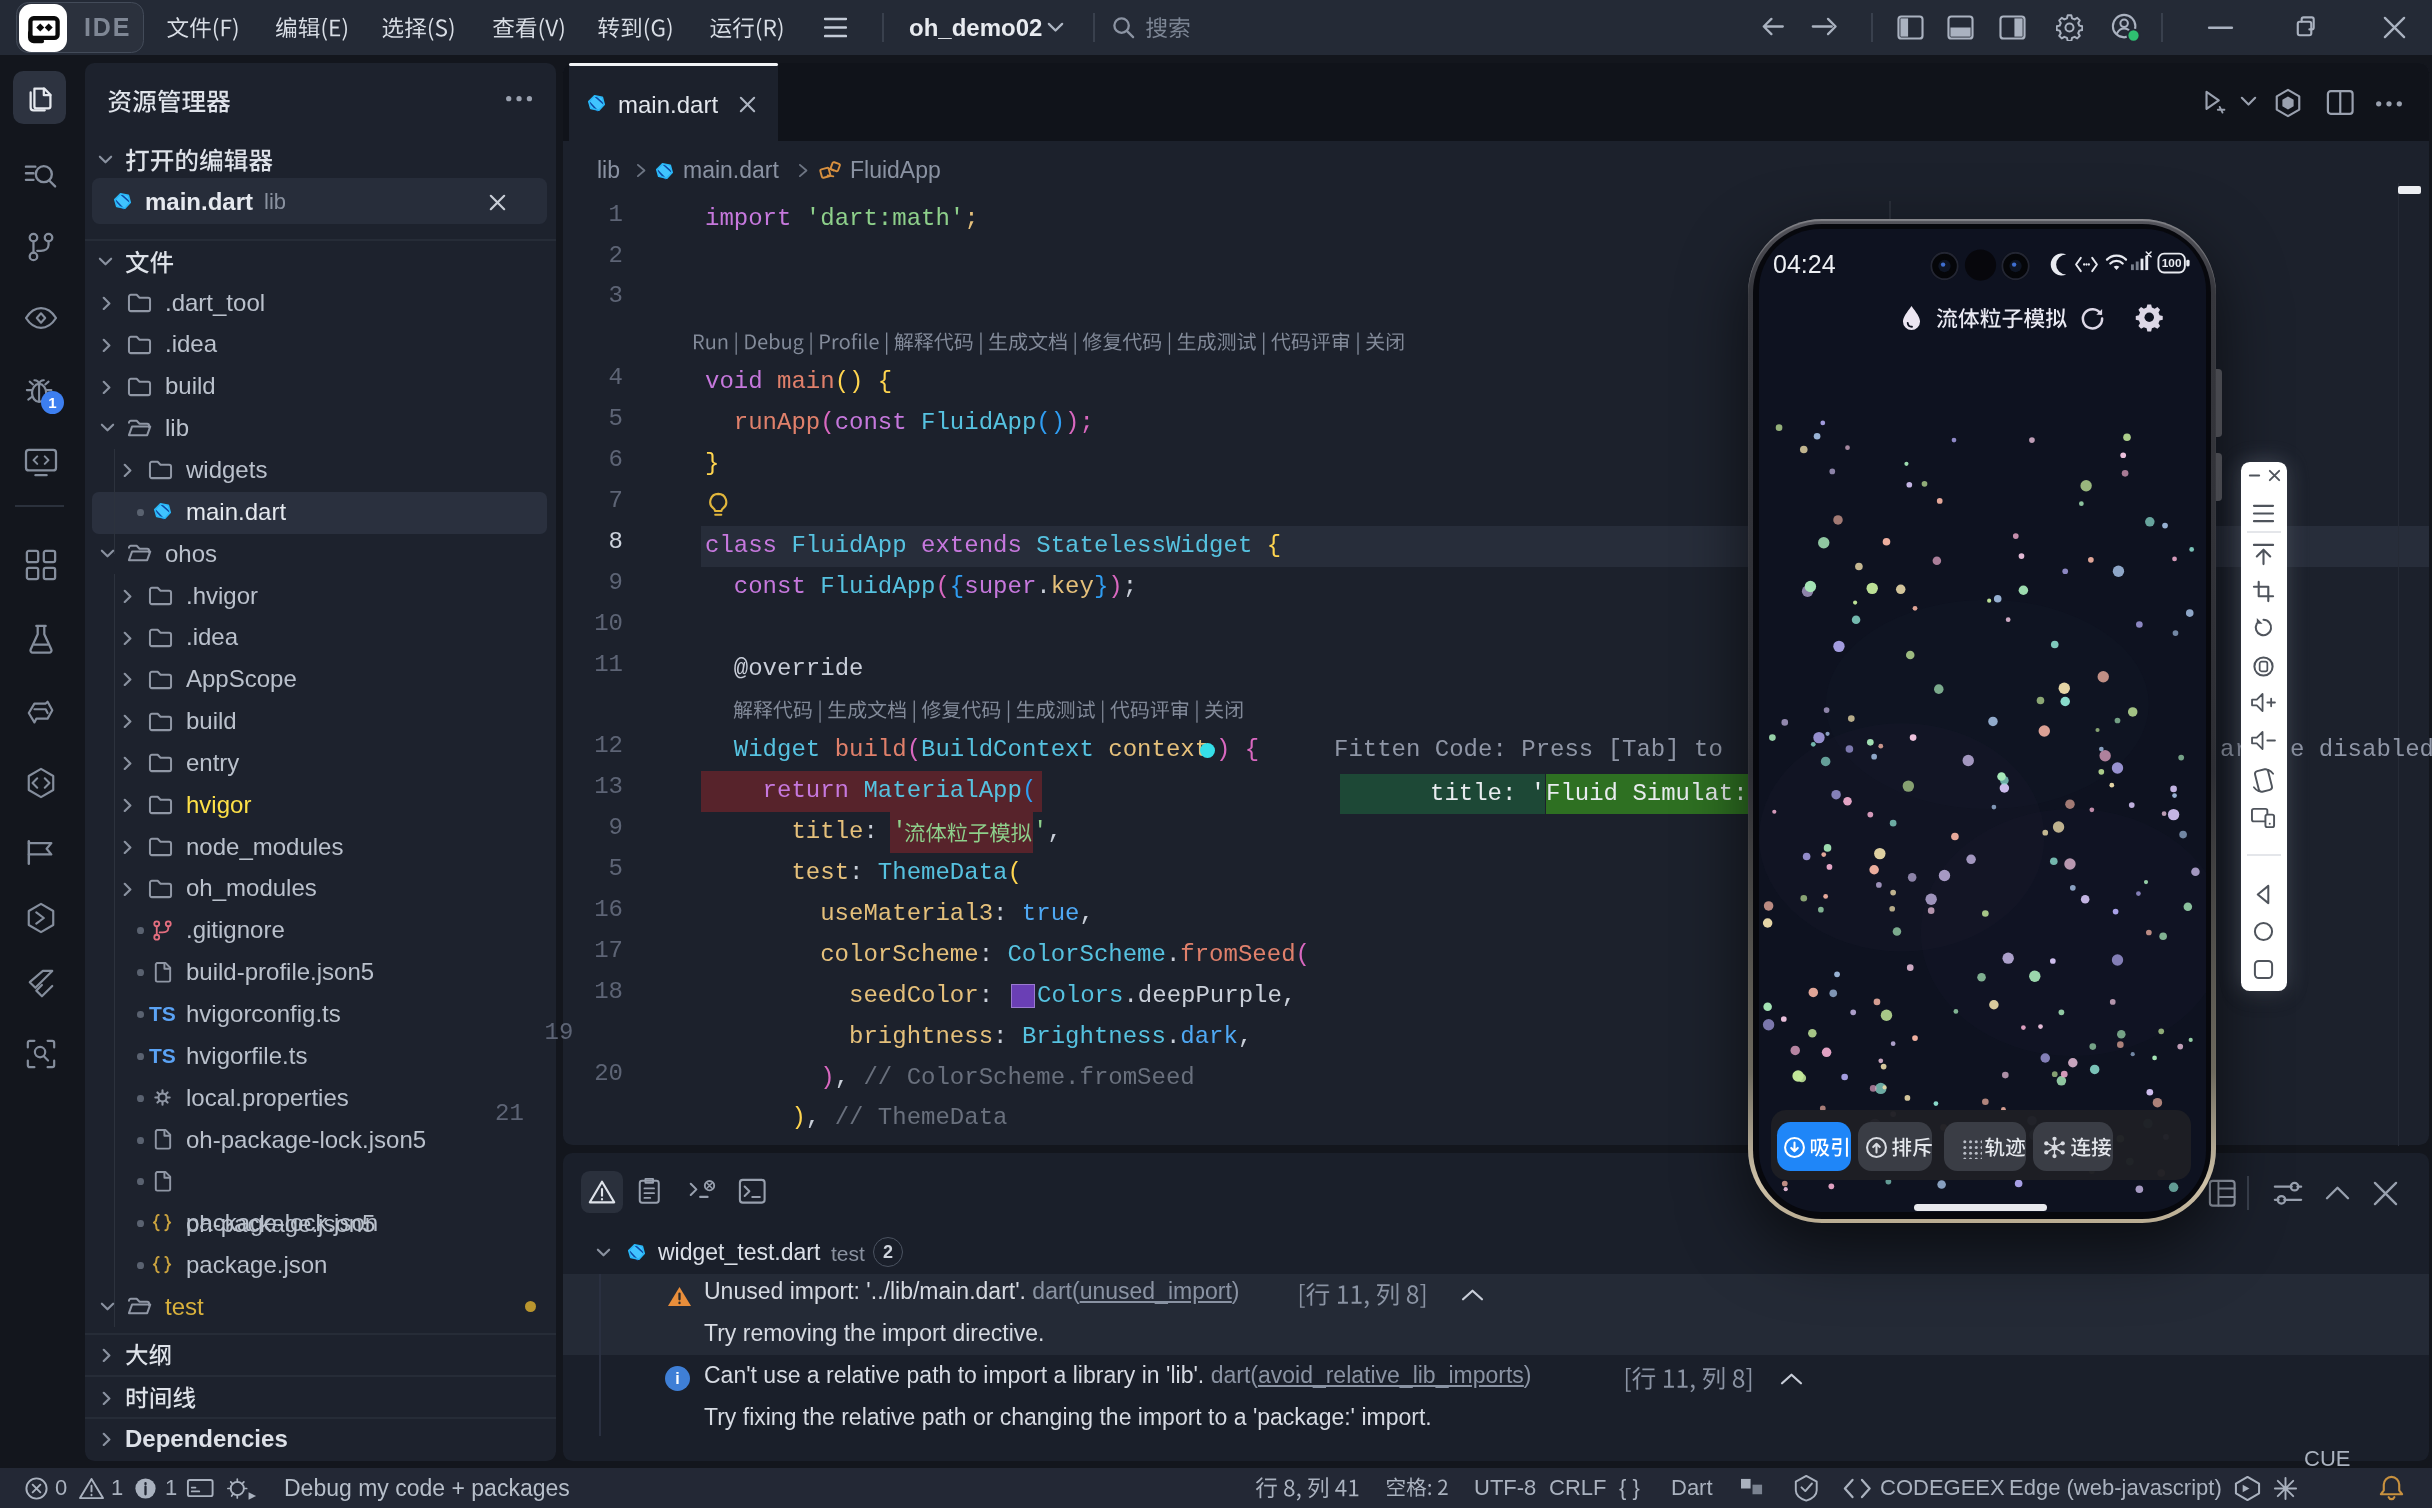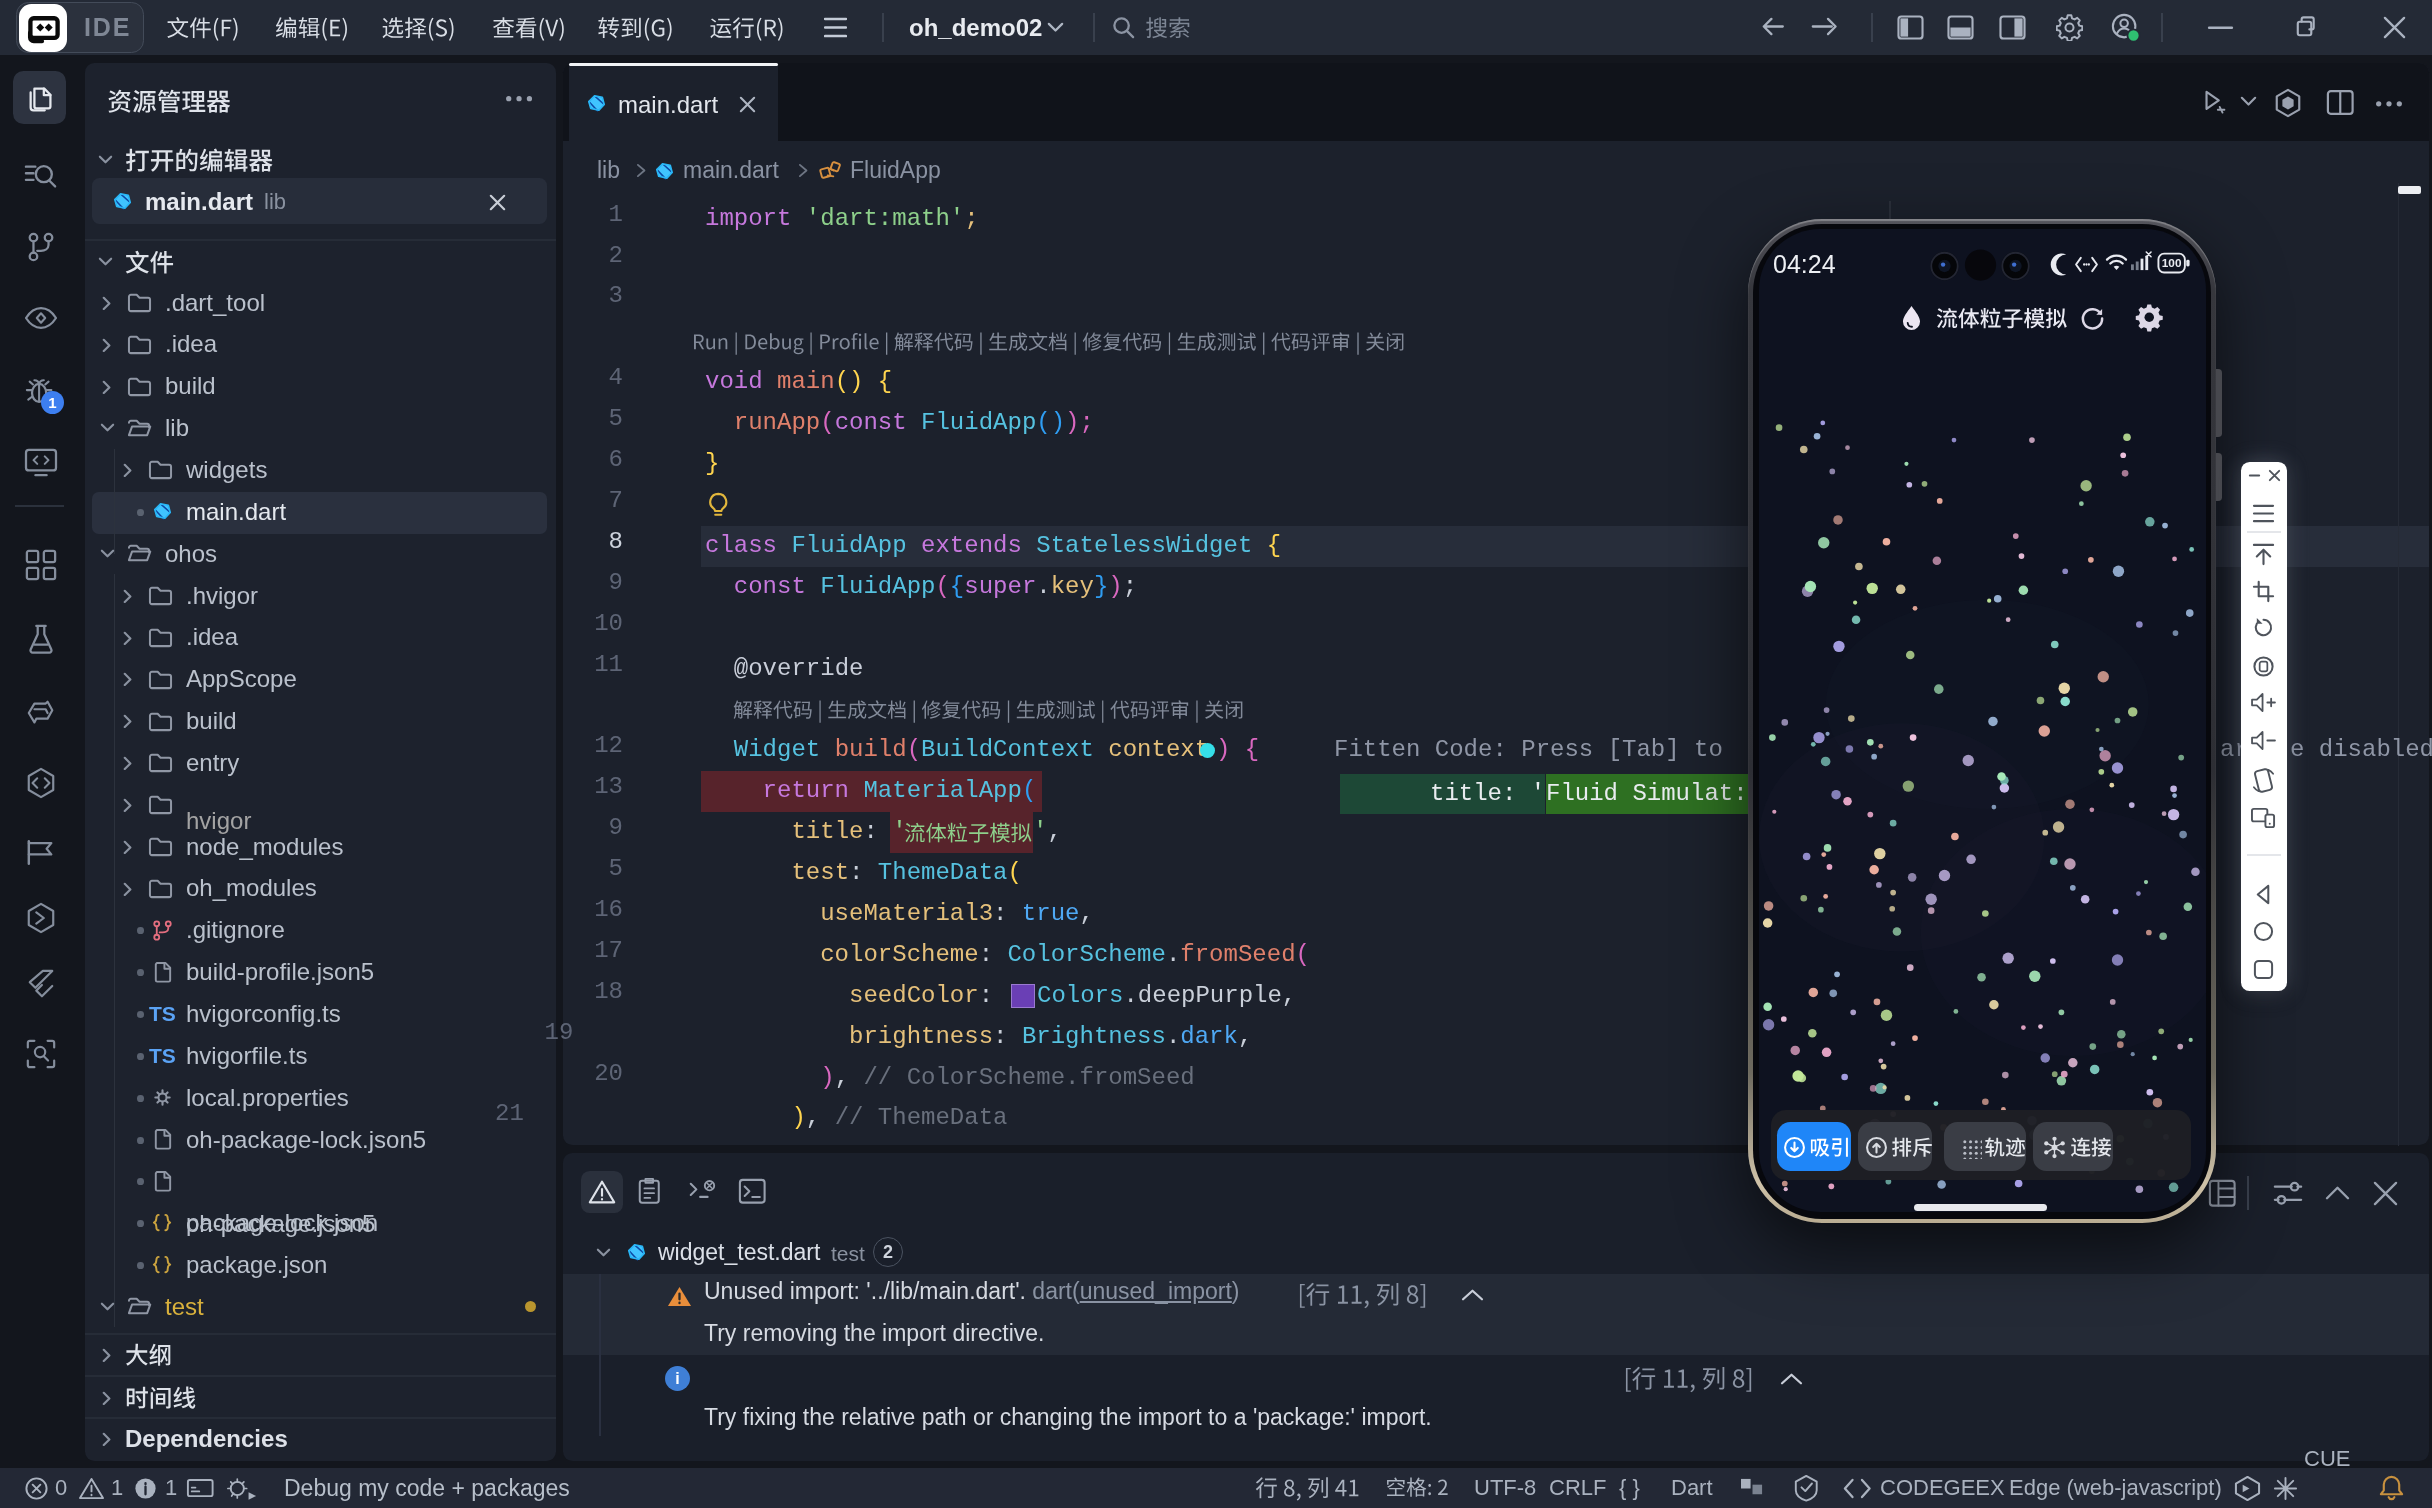--- a/index.html
+++ b/index.html
@@ -277,21 +277,21 @@
 <svg style="position:absolute;left:148px;top:751px;" width="25" height="23" viewBox="0 0 26 24" fill="none" stroke-linecap="round" stroke-linejoin="round">
       <path d="M2 6a2 2 0 012-2h6l3 3h9a2 2 0 012 2v10a2 2 0 01-2 2H4a2 2 0 01-2-2z" stroke="#9097a5" stroke-width="2.1" fill="none"></path>
     </svg>
 <div style="position:absolute;left:186px;top:745px;font:400 24px 'Liberation Sans',monospace;color:#bac1cc;white-space:pre;line-height:36px;">entry</div>
 <svg style="position:absolute;left:120px;top:797px;" width="17" height="15" viewBox="0 0 18 16" fill="none" stroke-linecap="round" stroke-linejoin="round">
       <path d="M5 3l6 6-6 6" stroke="#8a92a0" stroke-width="2.3"></path>
     </svg>
 <svg style="position:absolute;left:148px;top:793px;" width="25" height="23" viewBox="0 0 26 24" fill="none" stroke-linecap="round" stroke-linejoin="round">
       <path d="M2 6a2 2 0 012-2h6l3 3h9a2 2 0 012 2v10a2 2 0 01-2 2H4a2 2 0 01-2-2z" stroke="#9097a5" stroke-width="2.1" fill="none"></path>
     </svg>
-<div style="position:absolute;left:186px;top:787px;font:400 24px 'Liberation Sans',monospace;color:#a3a3a3;white-space:pre;line-height:36px;margin-top:16px;">hvigor</div>
+<div style="position:absolute;left:186px;top:787px;font:400 24px 'Liberation Sans',monospace;color:#fde047;white-space:pre;line-height:36px;">hvigor</div>
 <svg style="position:absolute;left:120px;top:839px;" width="17" height="15" viewBox="0 0 18 16" fill="none" stroke-linecap="round" stroke-linejoin="round">
       <path d="M5 3l6 6-6 6" stroke="#8a92a0" stroke-width="2.3"></path>
     </svg>
 <svg style="position:absolute;left:148px;top:835px;" width="25" height="23" viewBox="0 0 26 24" fill="none" stroke-linecap="round" stroke-linejoin="round">
       <path d="M2 6a2 2 0 012-2h6l3 3h9a2 2 0 012 2v10a2 2 0 01-2 2H4a2 2 0 01-2-2z" stroke="#9097a5" stroke-width="2.1" fill="none"></path>
     </svg>
 <div style="position:absolute;left:186px;top:829px;font:400 24px 'Liberation Sans',monospace;color:#bac1cc;white-space:pre;line-height:36px;">node_modules</div>
 <svg style="position:absolute;left:120px;top:881px;" width="17" height="15" viewBox="0 0 18 16" fill="none" stroke-linecap="round" stroke-linejoin="round">
       <path d="M5 3l6 6-6 6" stroke="#8a92a0" stroke-width="2.3"></path>
     </svg>
@@ -550,20 +550,21 @@
     </svg>
 <div style="position:absolute;left:704px;top:1278px;font:23px 'Liberation Sans';white-space:pre;color:#d6dae2">Unused import: '../lib/main.dart'. <span style="color:#8a93a3">dart(<span style="text-decoration:underline">unused_import</span>)</span></div>
 <svg style="position:absolute;left:1297px;top:1275px;" width="133" height="37" viewBox="0 0 139.6 39.0">
       <path d="M2.8 34.6H7.9V33.2H4.5V10.9H7.9V9.6H2.8Z M20.1 9.9V11.8H32.9V9.9ZM15.7 8.3C14.4 10.2 11.9 12.5 9.7 14.0C10.0 14.4 10.6 15.1 10.8 15.5C13.2 13.9 15.9 11.3 17.6 9.1ZM19.0 17.1V18.9H27.7V29.7C27.7 30.1 27.5 30.3 27.0 30.3C26.6 30.3 24.8 30.3 23.0 30.2C23.2 30.8 23.5 31.6 23.6 32.2C26.2 32.2 27.6 32.2 28.5 31.9C29.4 31.5 29.7 30.9 29.7 29.7V18.9H33.6V17.1ZM16.8 13.9C15.0 16.8 12.1 19.9 9.4 21.8C9.8 22.2 10.5 23.0 10.8 23.4C11.8 22.6 12.8 21.7 13.8 20.7V32.3H15.7V18.6C16.8 17.3 17.8 15.9 18.6 14.6Z M42.9 30.2H53.4V28.2H49.5V11.1H47.7C46.7 11.7 45.4 12.1 43.8 12.5V14.0H47.2V28.2H42.9Z M57.3 30.2H67.8V28.2H64.0V11.1H62.1C61.1 11.7 59.9 12.1 58.2 12.5V14.0H61.6V28.2H57.3Z M71.4 35.1C73.8 34.1 75.2 32.2 75.2 29.7C75.2 27.9 74.5 26.9 73.2 26.9C72.3 26.9 71.4 27.5 71.4 28.5C71.4 29.6 72.2 30.2 73.2 30.2L73.4 30.2C73.4 31.7 72.5 33.0 70.8 33.7Z M99.2 11.3V25.9H101.1V11.3ZM104.6 8.5V29.7C104.6 30.1 104.4 30.3 104.0 30.3C103.6 30.3 102.2 30.3 100.8 30.2C101.1 30.8 101.4 31.6 101.5 32.1C103.5 32.1 104.7 32.1 105.5 31.8C106.2 31.5 106.5 30.9 106.5 29.7V8.5ZM87.2 22.3C88.6 23.2 90.2 24.5 91.2 25.5C89.4 27.9 87.2 29.7 84.6 30.7C85.0 31.1 85.5 31.9 85.7 32.4C91.3 29.9 95.3 24.8 96.6 15.8L95.4 15.4L95.1 15.5H89.2C89.6 14.3 90.0 12.9 90.3 11.6H97.4V9.7H84.1V11.6H88.3C87.4 15.6 86.0 19.3 83.9 21.7C84.3 22.0 85.1 22.6 85.4 23.0C86.6 21.5 87.7 19.5 88.6 17.3H94.5C94.0 19.8 93.2 21.9 92.2 23.7C91.2 22.9 89.6 21.7 88.3 20.9Z M121.6 30.5C125.2 30.5 127.6 28.3 127.6 25.6C127.6 23.0 126.0 21.5 124.4 20.6V20.4C125.5 19.6 126.9 17.8 126.9 15.8C126.9 12.9 124.9 10.8 121.7 10.8C118.7 10.8 116.5 12.8 116.5 15.7C116.5 17.7 117.6 19.1 119.0 20.0V20.1C117.3 21.1 115.5 22.9 115.5 25.4C115.5 28.4 118.1 30.5 121.6 30.5ZM122.9 19.8C120.7 18.9 118.6 17.9 118.6 15.7C118.6 13.8 119.9 12.6 121.7 12.6C123.7 12.6 124.9 14.1 124.9 16.0C124.9 17.4 124.2 18.7 122.9 19.8ZM121.7 28.7C119.4 28.7 117.6 27.2 117.6 25.2C117.6 23.4 118.7 21.9 120.3 20.9C123.0 22.0 125.3 22.9 125.3 25.5C125.3 27.4 123.9 28.7 121.7 28.7Z M129.7 34.6H134.8V9.6H129.7V10.9H133.0V33.2H129.7Z" fill="#8a93a3"></path>
     </svg>
 <svg style="position:absolute;left:1461px;top:1286px;" width="23" height="17" viewBox="0 0 24 18" fill="none" stroke-linecap="round" stroke-linejoin="round">
       <path d="M2 14l10-9 10 9" stroke="#c8cdd8" stroke-width="2.4"></path>
     </svg>
 <div style="position:absolute;left:704px;top:1320px;font:23px 'Liberation Sans';white-space:pre;color:#d6dae2">Try removing the import directive.</div>
 <div style="position:absolute;left:665px;top:1366px;width:25px;height:25px;background:#3f7fd6;border-radius:50%;color:#fff;font:700 16px 'Liberation Sans';display:flex;align-items:center;justify-content:center">i</div>
+<div style="position:absolute;left:704px;top:1362px;font:23px 'Liberation Sans';white-space:pre;color:#d6dae2">Can't use a relative path to import a library in 'lib'. <span style="color:#8a93a3">dart(<span style="text-decoration:underline">avoid_relative_lib_imports</span>)</span></div>
 <svg style="position:absolute;left:1623px;top:1359px;" width="133" height="37" viewBox="0 0 139.6 39.0">
       <path d="M2.8 34.6H7.9V33.2H4.5V10.9H7.9V9.6H2.8Z M20.1 9.9V11.8H32.9V9.9ZM15.7 8.3C14.4 10.2 11.9 12.5 9.7 14.0C10.0 14.4 10.6 15.1 10.8 15.5C13.2 13.9 15.9 11.3 17.6 9.1ZM19.0 17.1V18.9H27.7V29.7C27.7 30.1 27.5 30.3 27.0 30.3C26.6 30.3 24.8 30.3 23.0 30.2C23.2 30.8 23.5 31.6 23.6 32.2C26.2 32.2 27.6 32.2 28.5 31.9C29.4 31.5 29.7 30.9 29.7 29.7V18.9H33.6V17.1ZM16.8 13.9C15.0 16.8 12.1 19.9 9.4 21.8C9.8 22.2 10.5 23.0 10.8 23.4C11.8 22.6 12.8 21.7 13.8 20.7V32.3H15.7V18.6C16.8 17.3 17.8 15.9 18.6 14.6Z M42.9 30.2H53.4V28.2H49.5V11.1H47.7C46.7 11.7 45.4 12.1 43.8 12.5V14.0H47.2V28.2H42.9Z M57.3 30.2H67.8V28.2H64.0V11.1H62.1C61.1 11.7 59.9 12.1 58.2 12.5V14.0H61.6V28.2H57.3Z M71.4 35.1C73.8 34.1 75.2 32.2 75.2 29.7C75.2 27.9 74.5 26.9 73.2 26.9C72.3 26.9 71.4 27.5 71.4 28.5C71.4 29.6 72.2 30.2 73.2 30.2L73.4 30.2C73.4 31.7 72.5 33.0 70.8 33.7Z M99.2 11.3V25.9H101.1V11.3ZM104.6 8.5V29.7C104.6 30.1 104.4 30.3 104.0 30.3C103.6 30.3 102.2 30.3 100.8 30.2C101.1 30.8 101.4 31.6 101.5 32.1C103.5 32.1 104.7 32.1 105.5 31.8C106.2 31.5 106.5 30.9 106.5 29.7V8.5ZM87.2 22.3C88.6 23.2 90.2 24.5 91.2 25.5C89.4 27.9 87.2 29.7 84.6 30.7C85.0 31.1 85.5 31.9 85.7 32.4C91.3 29.9 95.3 24.8 96.6 15.8L95.4 15.4L95.1 15.5H89.2C89.6 14.3 90.0 12.9 90.3 11.6H97.4V9.7H84.1V11.6H88.3C87.4 15.6 86.0 19.3 83.9 21.7C84.3 22.0 85.1 22.6 85.4 23.0C86.6 21.5 87.7 19.5 88.6 17.3H94.5C94.0 19.8 93.2 21.9 92.2 23.7C91.2 22.9 89.6 21.7 88.3 20.9Z M121.6 30.5C125.2 30.5 127.6 28.3 127.6 25.6C127.6 23.0 126.0 21.5 124.4 20.6V20.4C125.5 19.6 126.9 17.8 126.9 15.8C126.9 12.9 124.9 10.8 121.7 10.8C118.7 10.8 116.5 12.8 116.5 15.7C116.5 17.7 117.6 19.1 119.0 20.0V20.1C117.3 21.1 115.5 22.9 115.5 25.4C115.5 28.4 118.1 30.5 121.6 30.5ZM122.9 19.8C120.7 18.9 118.6 17.9 118.6 15.7C118.6 13.8 119.9 12.6 121.7 12.6C123.7 12.6 124.9 14.1 124.9 16.0C124.9 17.4 124.2 18.7 122.9 19.8ZM121.7 28.7C119.4 28.7 117.6 27.2 117.6 25.2C117.6 23.4 118.7 21.9 120.3 20.9C123.0 22.0 125.3 22.9 125.3 25.5C125.3 27.4 123.9 28.7 121.7 28.7Z M129.7 34.6H134.8V9.6H129.7V10.9H133.0V33.2H129.7Z" fill="#8a93a3"></path>
     </svg>
 <svg style="position:absolute;left:1780px;top:1370px;" width="23" height="17" viewBox="0 0 24 18" fill="none" stroke-linecap="round" stroke-linejoin="round">
       <path d="M2 14l10-9 10 9" stroke="#c8cdd8" stroke-width="2.4"></path>
     </svg>
 <div style="position:absolute;left:704px;top:1404px;font:23px 'Liberation Sans';white-space:pre;color:#d6dae2">Try fixing the relative path or changing the import to a 'package:' import.</div>
 <div style="position:absolute;left:0px;top:1468px;width:2433px;height:41px;background:#232835"></div>
 <svg style="position:absolute;left:24px;top:1476px;" width="25" height="25" viewBox="0 0 26 26" fill="none" stroke-linecap="round" stroke-linejoin="round">
       <circle cx="13" cy="13" r="10.5" stroke="#aab2bf" stroke-width="2"></circle>

